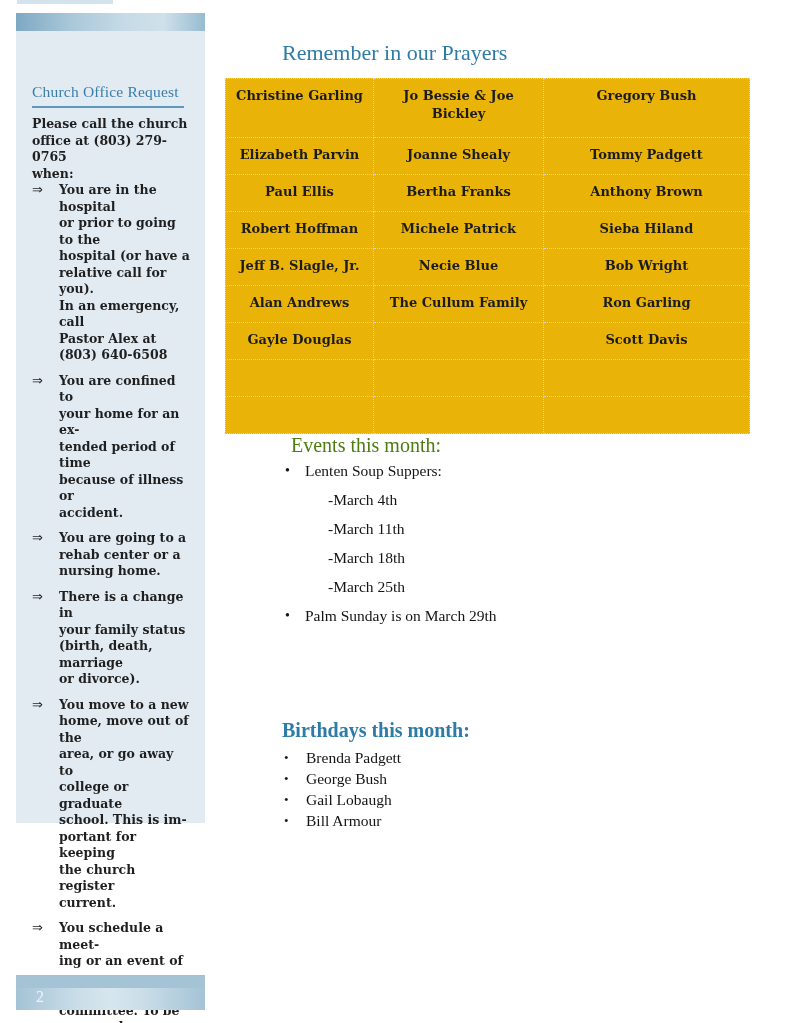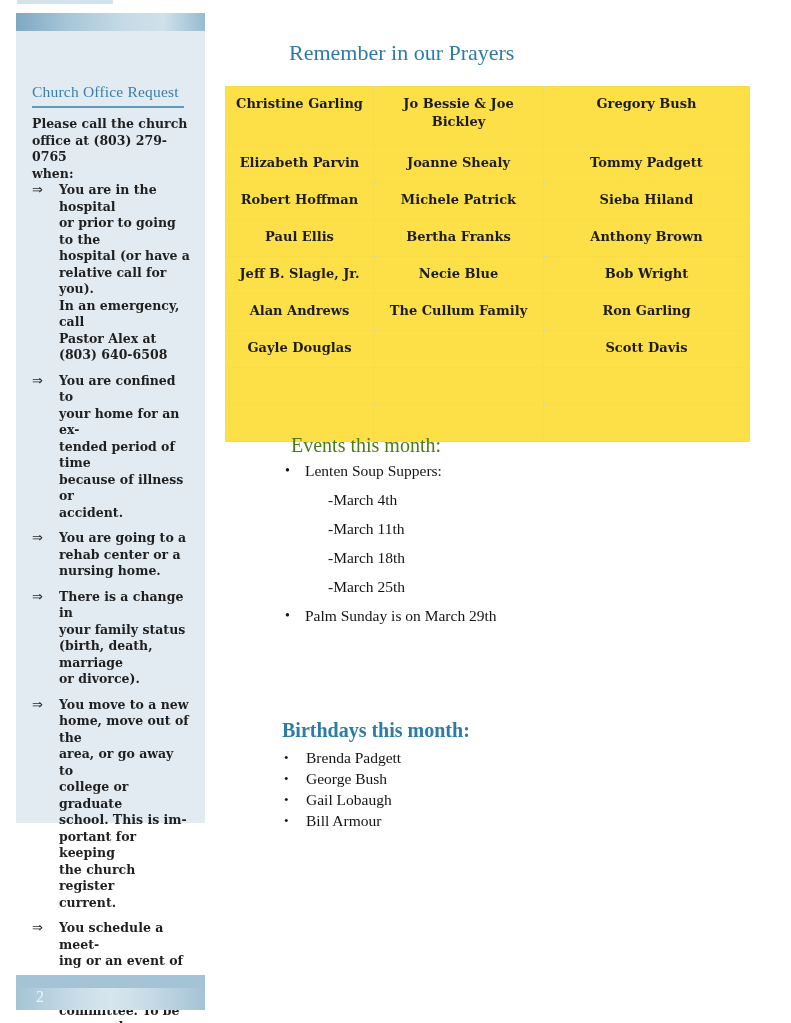--- a/index.html
+++ b/index.html
@@ -52,26 +52,26 @@
   }
   .page-number {
     position:absolute; left:20px; bottom:4px;
     font-family:"Liberation Serif", serif; font-size:16px; color:#eef4f8;
   }
 
   
   .prayers-title {
     position:absolute; left:282px; top:40px;
     font-family:"Liberation Serif", serif; font-weight:normal;
-    font-size:22px; color:#2e7ca6;margin-left:7px;
+    font-size:22px; color:#2e7ca6;
   }
   .prayers-table {
-    position:absolute; left:225px; top:86px; width:524px;
+    position:absolute; left:225px; top:78px; width:524px;
     border-collapse:collapse; table-layout:fixed;
-    background:#fde047;
+    background:#eab308;
   }
   .prayers-table td {
     border:1px dotted #c3d6e1;
     font-family:"DejaVu Serif", serif; font-weight:bold;
     font-size:13px; line-height:18px; color:#1c1c1c;
     text-align:center; vertical-align:top;
     padding-top:8px; white-space:pre-line;
     overflow:hidden;
   }
   .prayers-table col.c1 { width:148px; }
@@ -199,28 +199,28 @@
             <td>Jo Bessie &amp; Joe
 Bickley</td>
             <td>Gregory Bush</td>
           </tr>
           <tr>
             <td>Elizabeth Parvin</td>
             <td>Joanne Shealy</td>
             <td>Tommy Padgett</td>
           </tr>
           <tr>
+            <td>Paul Ellis</td>
+            <td>Bertha Franks</td>
+            <td>Anthony Brown</td>
+          </tr>
+          <tr>
             <td>Robert Hoffman</td>
             <td>Michele Patrick</td>
             <td>Sieba Hiland</td>
-          </tr>
-          <tr>
-            <td>Paul Ellis</td>
-            <td>Bertha Franks</td>
-            <td>Anthony Brown</td>
           </tr>
           <tr>
             <td>Jeff B. Slagle, Jr.</td>
             <td>Necie Blue</td>
             <td>Bob Wright</td>
           </tr>
           <tr>
             <td>Alan Andrews</td>
             <td>The Cullum Family</td>
             <td>Ron Garling</td>

